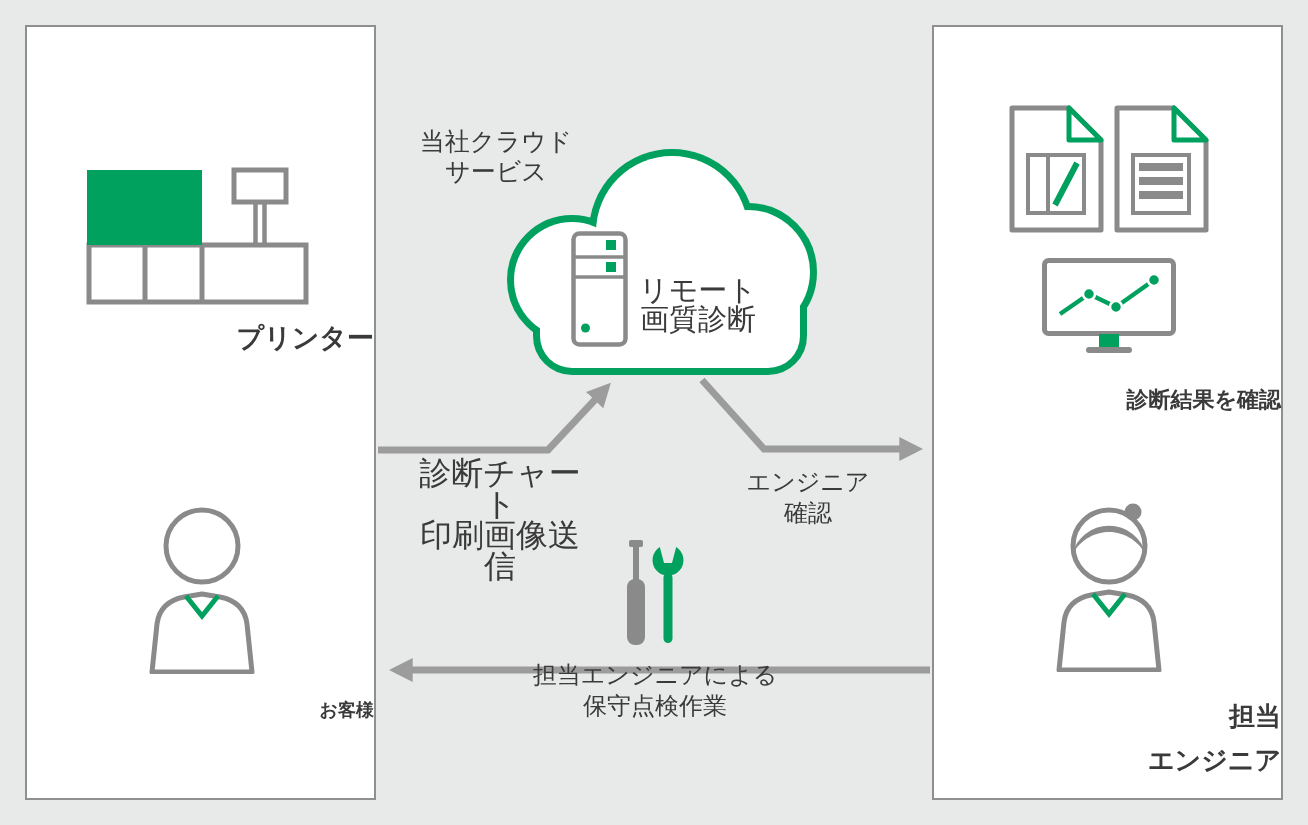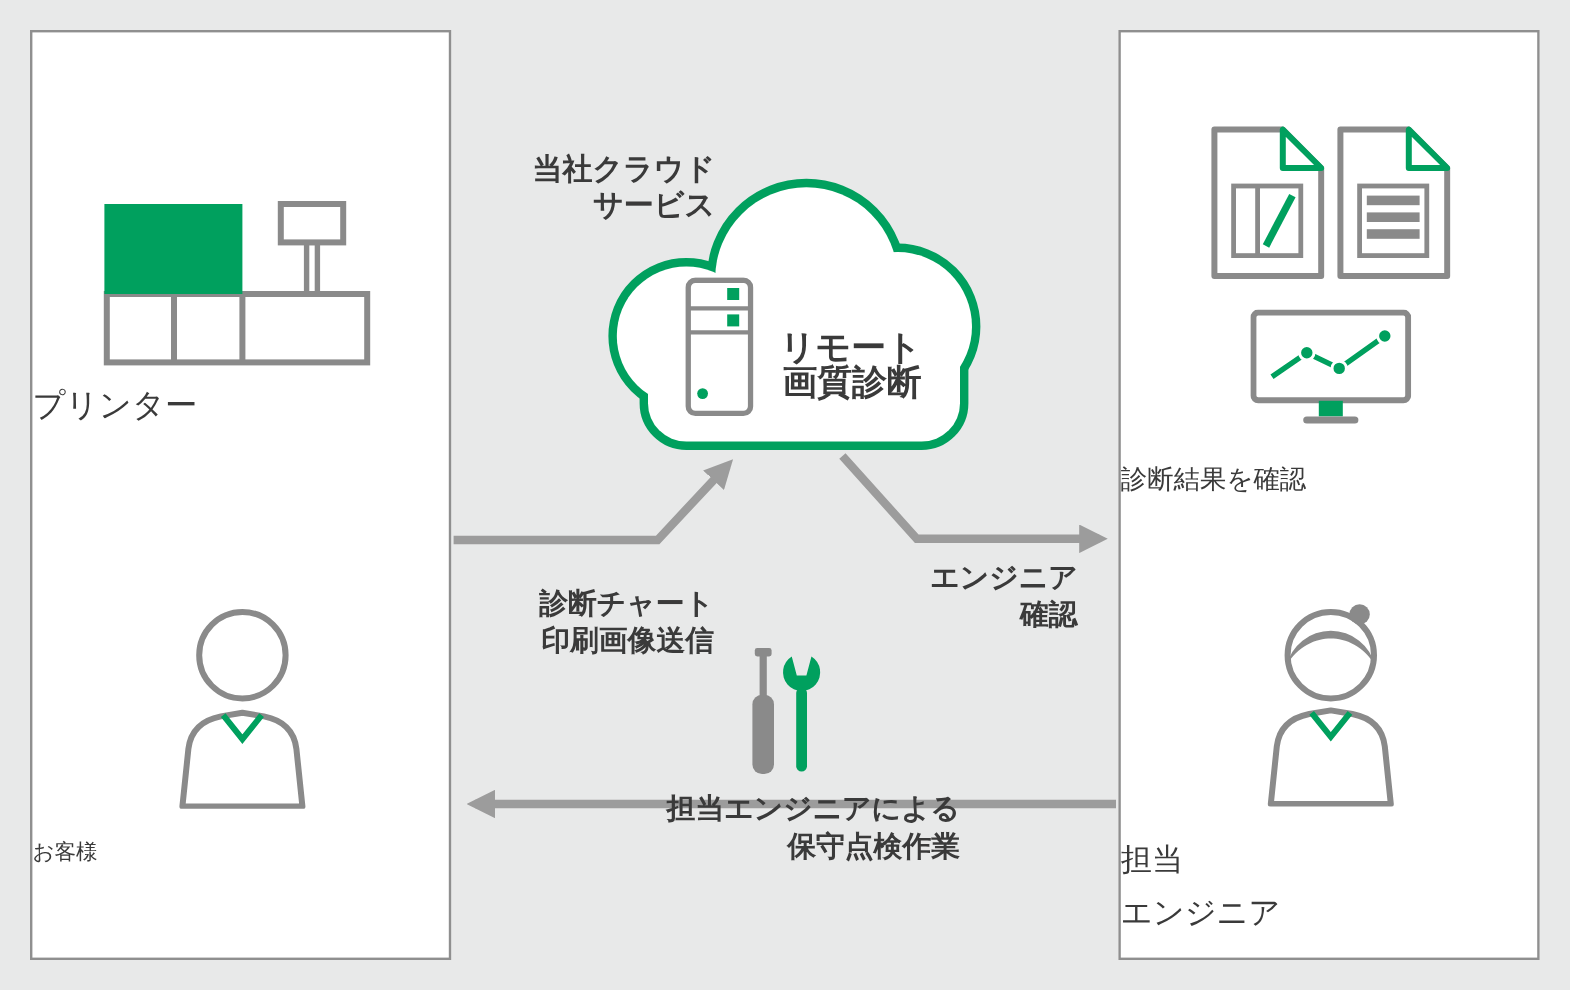--- a/index.html
+++ b/index.html
@@ -12,23 +12,23 @@
     --panel-border:#8F8F8F;
   }
   *{box-sizing:border-box;margin:0;padding:0}
   body{font-family:"Liberation Sans","DejaVu Sans",sans-serif;background:var(--bg)}
   .stage{position:relative;width:1308px;height:825px;background:var(--bg);overflow:hidden}
   .panel{position:absolute;top:25px;width:351px;height:775px;background:var(--panel-bg);
          border:2px solid var(--panel-border);z-index:2}
   .panel.left{left:25px}
   .panel.right{left:932px}
   .abs{position:absolute}
-  .lbl{position:absolute;width:100%;text-align:left;font-weight:400;color:var(--text)}
+  .lbl{position:absolute;width:100%;text-align:right;font-weight:700;color:var(--text)}
   .pre{white-space:pre-line}
-  .clabel{position:absolute;text-align:right;font-weight:700;color:var(--text);z-index:4}
+  .clabel{position:absolute;text-align:center;font-weight:400;color:var(--text);z-index:4}
   svg{display:block}
   .f-green{fill:var(--green)}
   .f-gray{fill:var(--gray)}
   .f-white{fill:#fff}
   .s-gray{stroke:var(--gray);fill:#fff}
   .s-gray-nf{stroke:var(--gray);fill:none}
   .s-green-nf{stroke:var(--green);fill:none}
   .s-green{stroke:var(--green);fill:#fff}
   .arrow-line{stroke:var(--arrow);stroke-width:7;fill:none}
 </style>
@@ -92,21 +92,21 @@
     <line class="s-gray-nf" x1="2.5" y1="26" x2="54.5" y2="26" stroke-width="3.5"></line>
     <line class="s-gray-nf" x1="2.5" y1="46" x2="54.5" y2="46" stroke-width="3.5"></line>
     <rect class="f-green" x="35" y="9" width="10" height="10"></rect>
     <rect class="f-green" x="35" y="31" width="10" height="10"></rect>
     <circle class="f-green" cx="14.5" cy="97" r="4.5"></circle>
   </svg>
 
   <div class="clabel pre" style="left:628px;top:276px;width:140px;font-size:29px;line-height:29px">リモート
 画質診断</div>
 
-  <div class="clabel pre" style="left:405px;top:488px;width:190px;font-size:24px;line-height:31px">診断チャート
+  <div class="clabel pre" style="left:405px;top:458px;width:190px;font-size:32px;line-height:31px">診断チャート
 印刷画像送信</div>
   <div class="clabel pre" style="left:718px;top:466px;width:180px;font-size:24px;line-height:31px">エンジニア
 確認</div>
   <div class="clabel pre" style="left:510px;top:659px;width:290px;font-size:24px;line-height:31px">担当エンジニアによる
 保守点検作業</div>
 
   <svg class="abs" style="left:612px;top:540px;z-index:2" width="80" height="120" viewBox="0 0 80 120">
     <g class="f-gray">
       <rect x="17" y="0" width="14" height="7" rx="2"></rect>
       <rect x="21" y="5" width="6" height="36"></rect>

